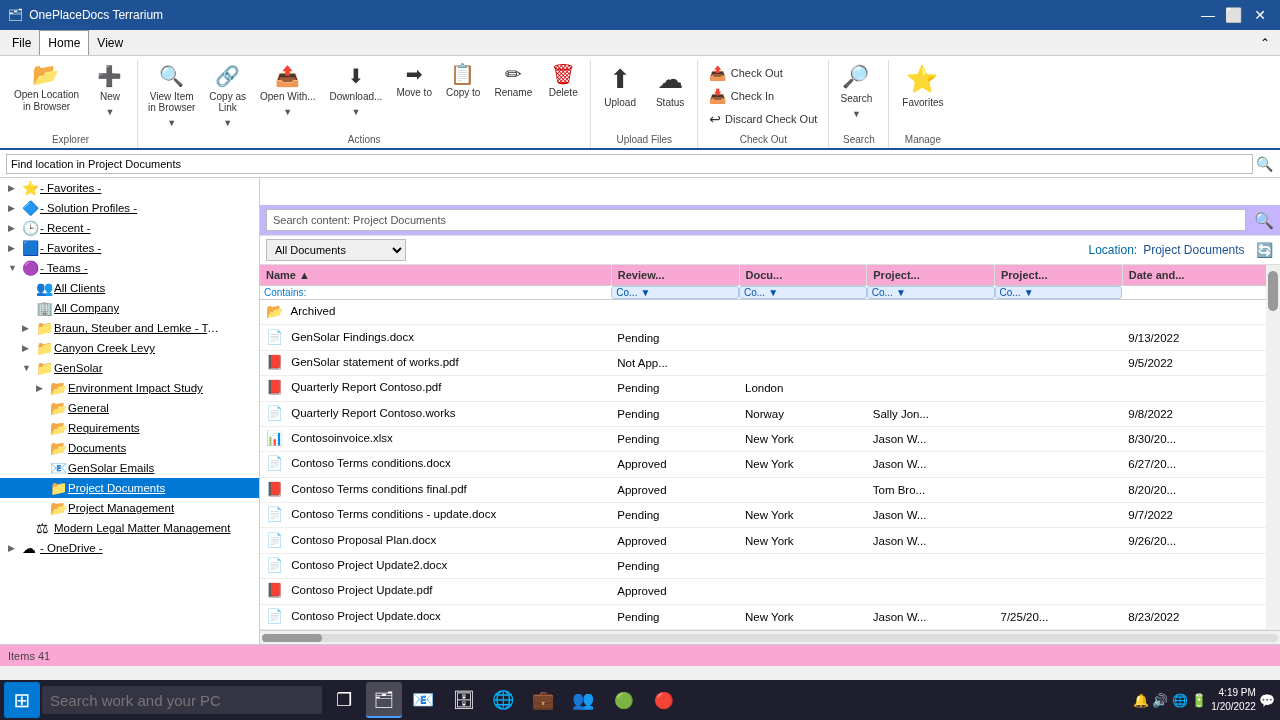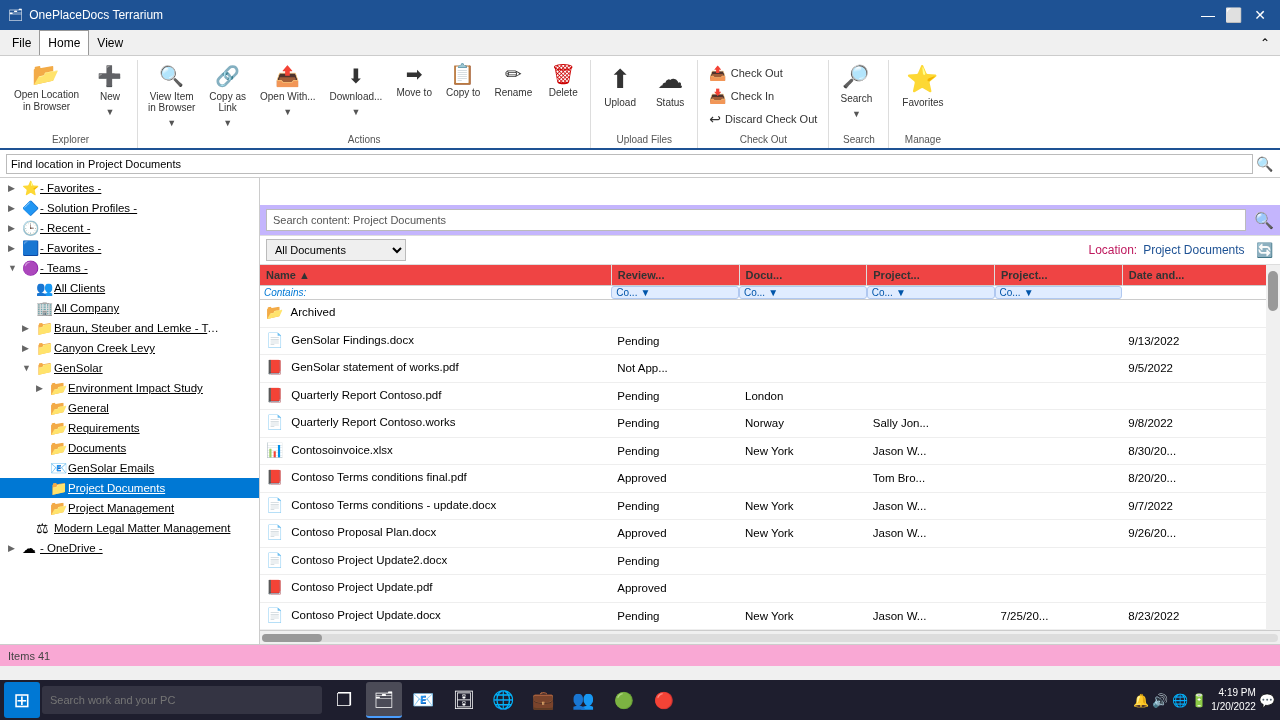--- a/index.html
+++ b/index.html
@@ -176,30 +176,30 @@
 
     
     #grid-toolbar {
       display: flex; align-items: center; padding: 4px 6px; gap: 8px;
       border-bottom: 1px solid #ddd; background: #c4b5fd; margin-top: 27px;
     }
     #grid-toolbar input {
       flex: 1; border: 1px solid #bbb; padding: 2px 6px; font-size: 11px; height: 22px;
     }
     #grid-toolbar .search-btn { font-size: 16px; cursor: pointer; color: #555; }
-    .location-label { color: #be185d; text-align: right; }
+    .location-label { color: #0369a1; text-align: right; }
     .location-value { color: #1e5294; font-weight: 500; }
     #dropdown-bar { display: flex; align-items: center; padding: 3px 6px; gap: 6px; border-bottom: 1px solid #ddd; }
     #dropdown-bar select { font-size: 11px; height: 22px; border: 1px solid #bbb; padding: 0 4px; min-width: 140px; }
     #dropdown-bar .refresh-btn { font-size: 14px; cursor: pointer; color: #555; margin-left: auto; }
 
     
     #file-grid { flex: 1; overflow-y: auto; }
     table { width: 100%; border-collapse: collapse; font-size: 11.5px; }
-    thead tr { background: #ef4444; border-bottom: 1px solid #ccc; }
+    thead tr { background: #f9a8d4; border-bottom: 1px solid #ccc; }
     thead th {
       padding: 4px 6px; text-align: left; font-weight: 600; font-size: 11px;
       color: #333; border-right: 1px solid #ddd; white-space: nowrap;
       cursor: pointer;
     }
     thead th:last-child { border-right: none; }
     tbody tr { border-bottom: 1px solid #eee; }
     tbody td { padding: 3px 6px; vertical-align: middle; white-space: nowrap; overflow: hidden; max-width: 180px; text-overflow: ellipsis; }
     .file-icon { width: 18px; height: 18px; display: inline-block; text-align: center; font-size: 14px; vertical-align: middle; margin-right: 4px; }
     .icon-word { color: #2b5797; }
@@ -230,36 +230,36 @@
       position: fixed; bottom: 0; left: 0; right: 0;
       height: 40px; background: #1e1e2e;
       display: flex; align-items: center; padding: 0 4px; gap: 2px;
     }
     .taskbar-btn {
       width: 36px; height: 36px; display: flex; align-items: center; justify-content: center;
       cursor: pointer; border-radius: 3px; font-size: 18px; color: white;
     }
     .taskbar-search {
       background: rgba(255,255,255,0.1); border: none; color: white;
-      padding: 0 8px; height: 28px; font-size: 11px; flex: 1; max-width: 280px;
+      padding: 0 8px; height: 28px; font-size: 15px; flex: 1; max-width: 280px;
       border-radius: 3px;
     }
     .taskbar-app {
       width: 36px; height: 36px; display: flex; align-items: center; justify-content: center;
       cursor: pointer; border-radius: 3px; font-size: 18px; color: white; margin-left: 2px;
     }
     .taskbar-app.active { background: rgba(255,255,255,0.2); border-bottom: 2px solid #4a9eff; }
     .taskbar-right { margin-left: auto; display: flex; align-items: center; gap: 4px; color: white; font-size: 10px; }
     .taskbar-clock { text-align: right; line-height: 1.4; }
     .sys-icons { display: flex; align-items: center; gap: 3px; font-size: 13px; }
 
     
     .v-scroll { width: 14px; background: #f0f0f0; display: flex; flex-direction: column; }
     .v-scroll-thumb { width: 10px; height: 40px; background: #999; border-radius: 5px; margin: 2px auto; cursor: pointer; }
-    .filter-contains { display: flex; align-items: center; padding: 1px 4px; font-style: italic; }
+    .filter-contains { display: flex; align-items: center; padding: 1px 4px; }
     .filter-contains span { font-size: 10px; color: #0078d4; margin-right: 4px; }
     .filter-chip {
       background: #e0ecff; border: 1px solid #b0c8f0; border-radius: 3px;
       padding: 0 4px; font-size: 10px; color: #0055aa; display: flex; align-items: center; gap: 3px;
     }
     .filter-chip .fc-btn { cursor: pointer; font-size: 10px; color: #0055aa; }
   </style>
 </head>
 <body>
 
@@ -638,20 +638,31 @@
       <span>Contosoinvoice.xlsx</span>
     </td>
     <td>Pending</td>
     <td>New York</td>
     <td>Jason W...</td>
     <td></td>
     <td>8/30/20...</td>
   </tr>
             <tr>
     <td>
+      <span class="file-icon icon-word">📄</span>
+      <span>Contoso Terms conditions.docx</span>
+    </td>
+    <td>Approved</td>
+    <td>New York</td>
+    <td>Jason W...</td>
+    <td></td>
+    <td>6/27/20...</td>
+  </tr>
+            <tr>
+    <td>
       <span class="file-icon icon-pdf">📕</span>
       <span>Contoso Terms conditions final.pdf</span>
     </td>
     <td>Approved</td>
     <td></td>
     <td>Tom Bro...</td>
     <td></td>
     <td>8/20/20...</td>
   </tr>
             <tr>

